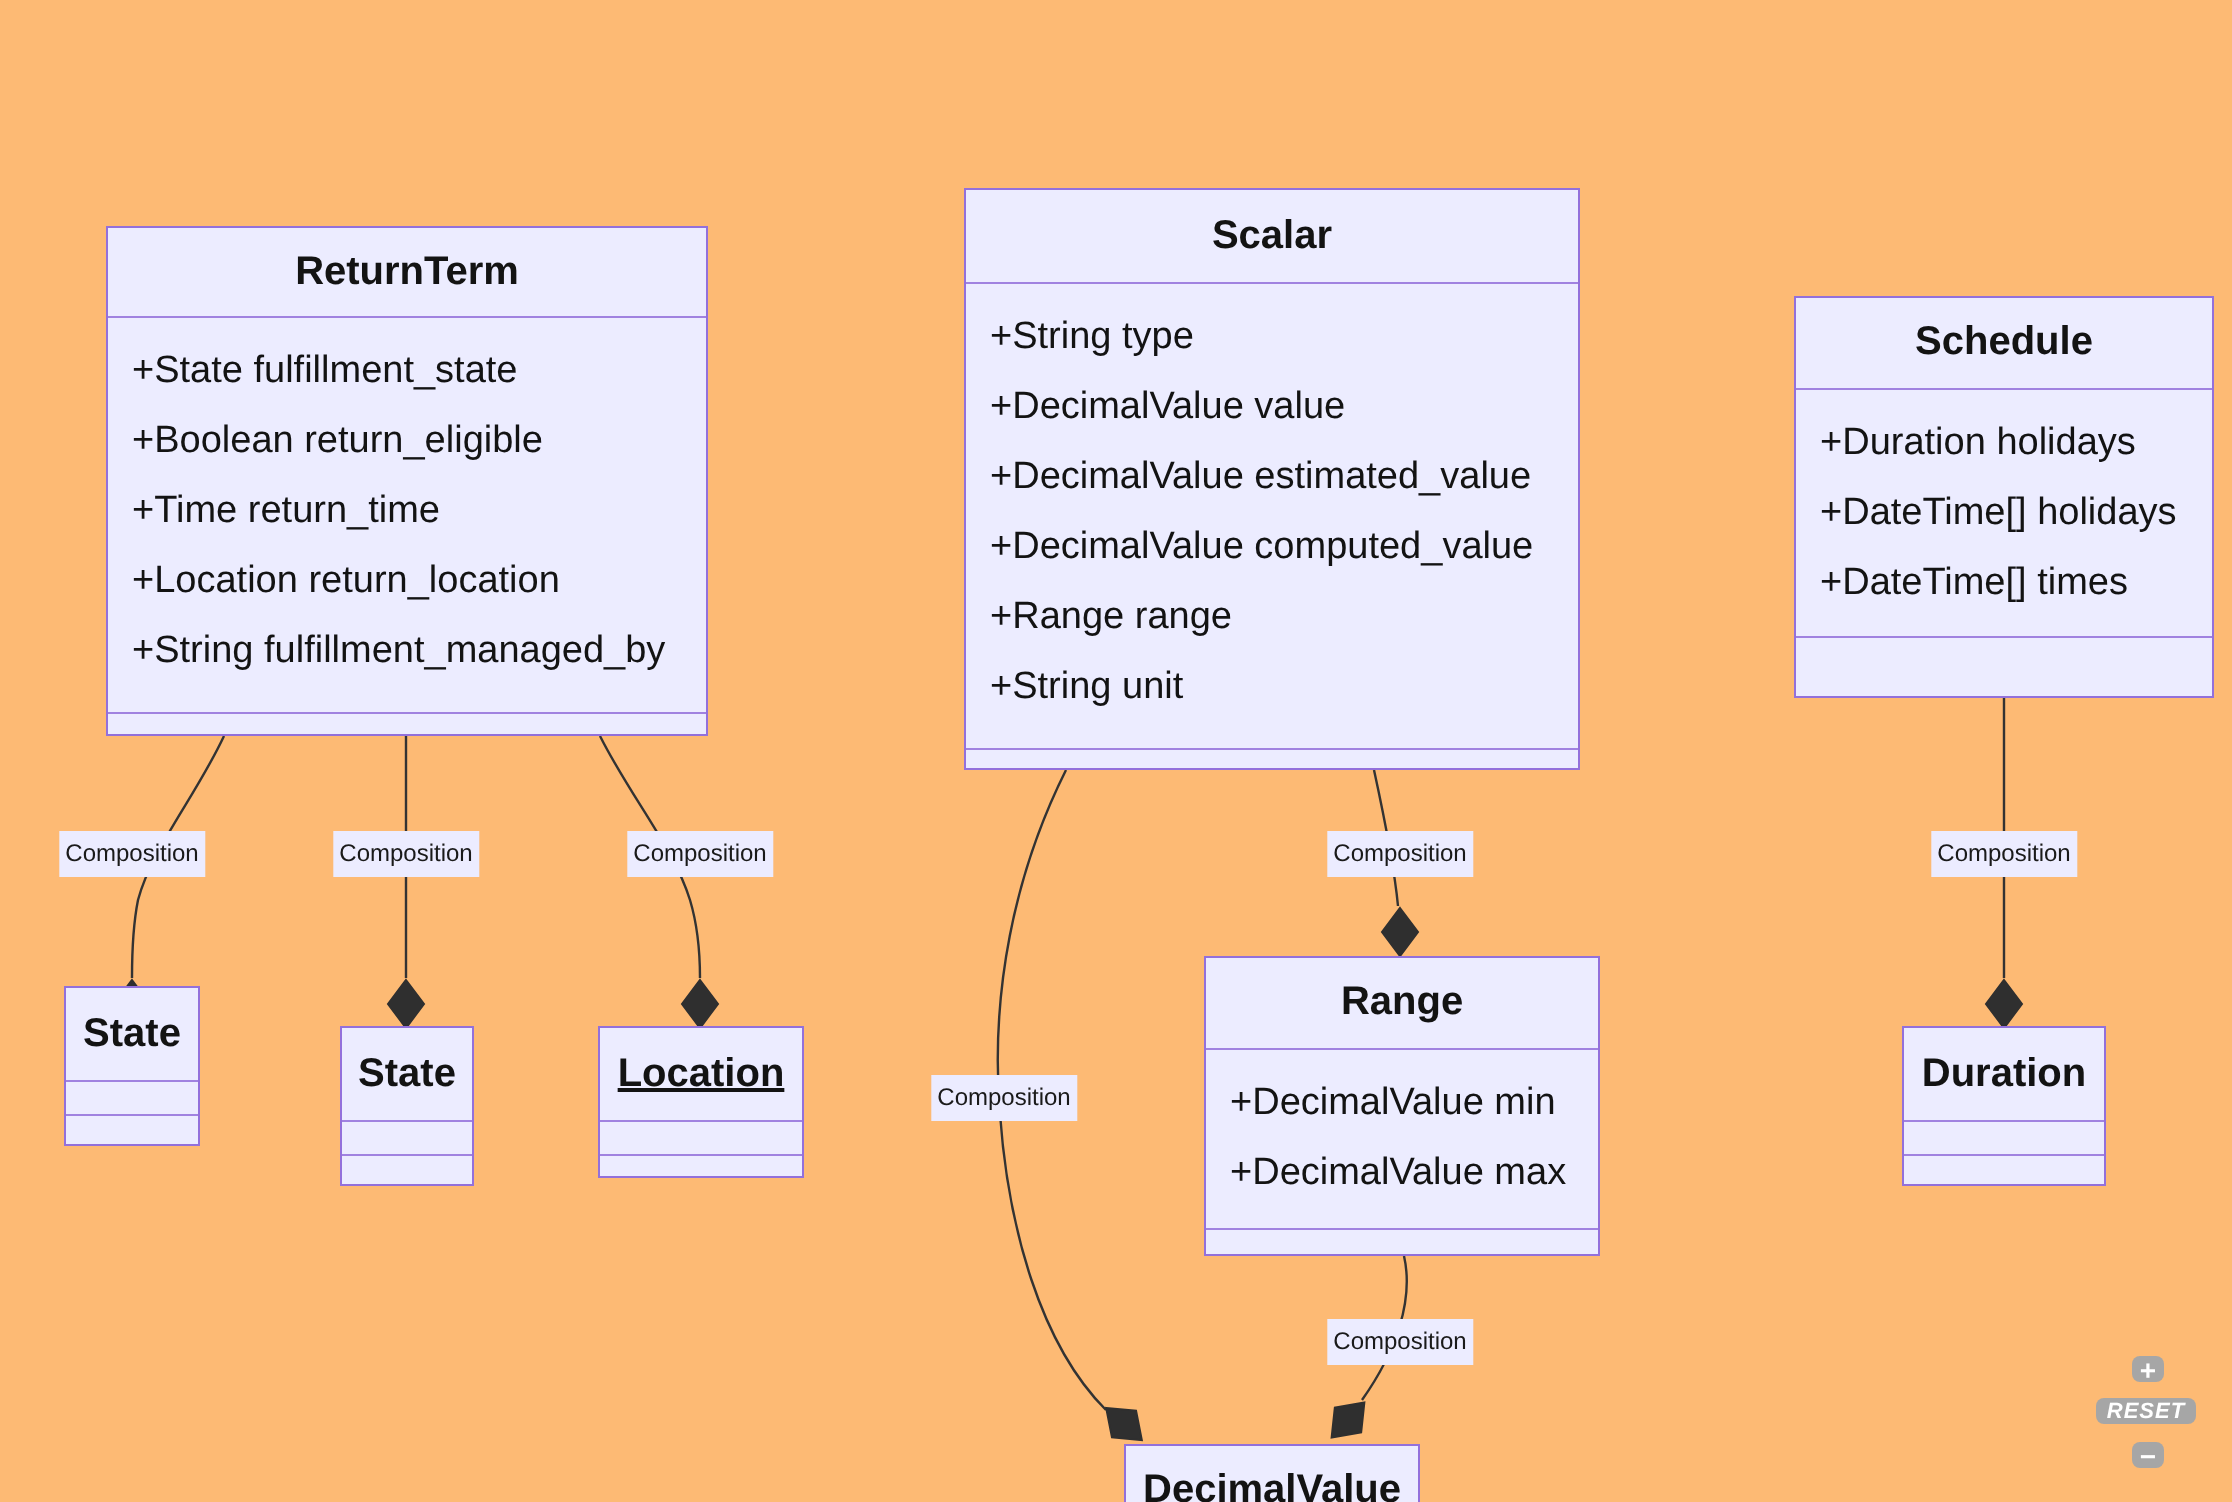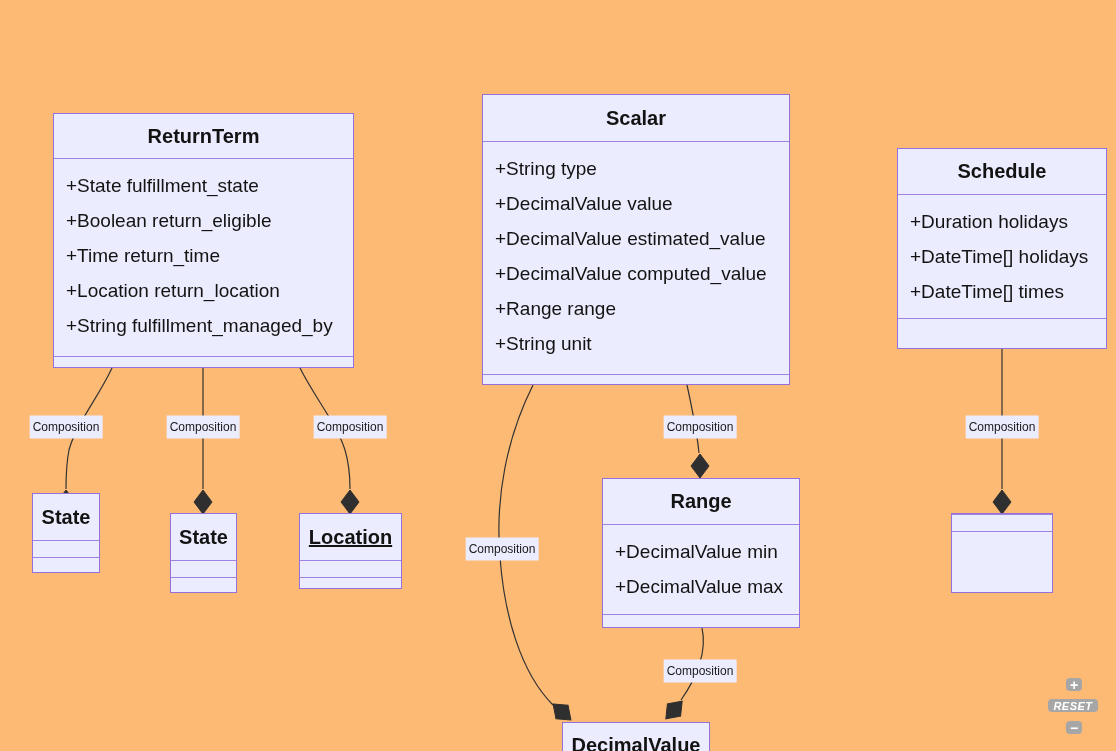--- a/index.html
+++ b/index.html
@@ -155,20 +155,21 @@
     <div class="uml-empty" style="height:16px"></div>
   </div>
 
   <div class="uml-class" style="left:299px; top:513px; width:103px; height:76px;text-decoration:underline;">
     <div class="uml-title" style="height:46px">Location</div>
     <div class="uml-empty" style="height:17px"></div>
     <div class="uml-empty" style="height:16px"></div>
   </div>
 
   <div class="uml-class" style="left:951px; top:513px; width:102px; height:80px;">
+    <div class="uml-title" style="height:46px">Duration</div>
     <div class="uml-empty" style="height:17px"></div>
     <div class="uml-empty" style="height:16px"></div>
   </div>
 
   <div class="uml-class" style="left:562px; top:722px; width:148px; height:62px;">
     <div class="uml-title" style="height:44px">DecimalValue</div>
 
   </div>
 
   <div class="edge-label" style="left:66px; top:427px;">Composition</div>

